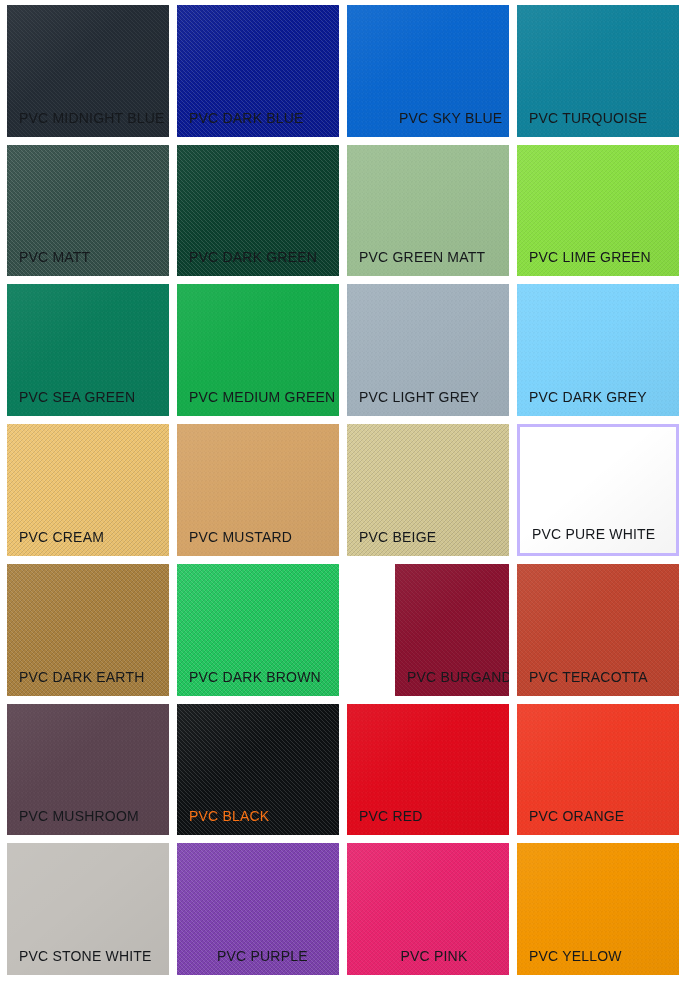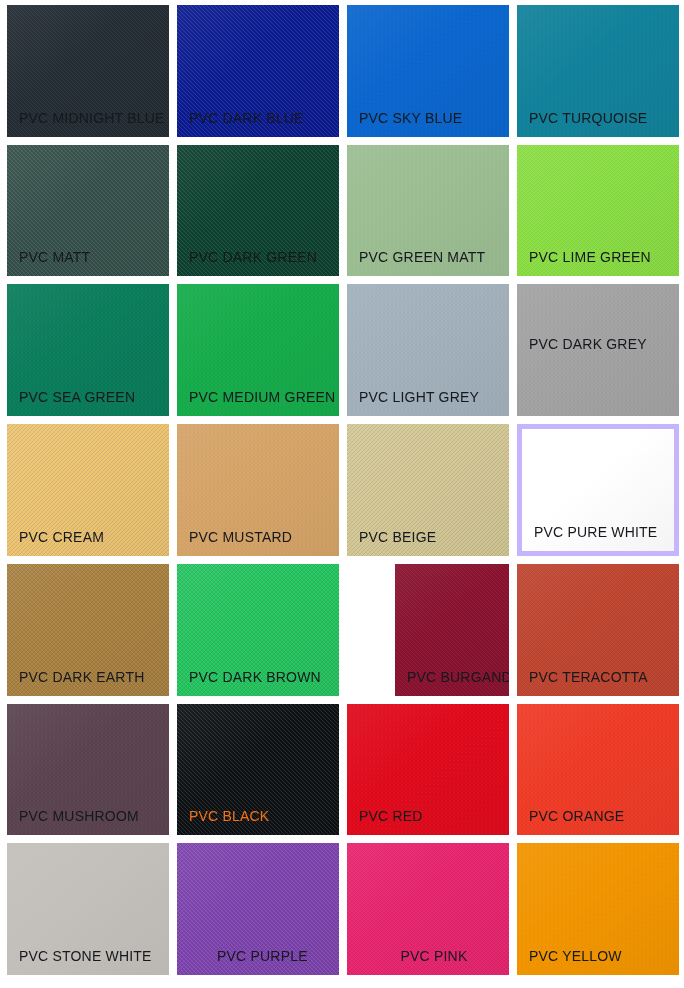--- a/index.html
+++ b/index.html
@@ -65,37 +65,37 @@
     z-index: 3;
     margin: 0 0 12px 12px;
     font-size: 14px;
     letter-spacing: 0.2px;
     line-height: 1;
     white-space: nowrap;
     color: #15181c;
     font-family: "Liberation Sans", sans-serif;
   }
   .swatch-label.on-dark { color: #f97316; }
-  .swatch.bordered { border: 5px solid #c4b5fd; }
+  .swatch.bordered { border: 3px solid #c4b5fd; }
 </style>
 </head>
 <body>
 
 <div id="swatch-grid" style="background: rgb(255, 255, 255); grid-template-columns: repeat(4, 1fr); grid-template-rows: repeat(7, 1fr);">
     <div class="swatch" style="background: rgb(36, 44, 53);">
       <div class="texture"></div>
       <div class="sheen"></div>
       <div class="swatch-label">PVC MIDNIGHT BLUE</div>
     </div>
     <div class="swatch" style="background: rgb(10, 26, 147);">
       <div class="texture tex-strong"></div>
       <div class="sheen"></div>
       <div class="swatch-label">PVC DARK BLUE</div>
     </div>
-    <div class="swatch" style="background: rgb(10, 102, 206);">
+    <div class="swatch" style="background: rgb(10, 102, 206); padding-left: 40px;">
       <div class="texture tex-faint"></div>
       <div class="sheen"></div>
       <div class="swatch-label">PVC SKY BLUE</div>
     </div>
     <div class="swatch" style="background: rgb(17, 130, 155);">
       <div class="texture tex-faint"></div>
       <div class="sheen"></div>
       <div class="swatch-label">PVC TURQUOISE</div>
     </div>
     <div class="swatch" style="background: rgb(53, 80, 74);">
@@ -126,21 +126,21 @@
     <div class="swatch" style="background: rgb(22, 172, 75);">
       <div class="texture tex-faint"></div>
       <div class="sheen"></div>
       <div class="swatch-label">PVC MEDIUM GREEN</div>
     </div>
     <div class="swatch" style="background: rgb(162, 177, 188);">
       <div class="texture tex-faint"></div>
       <div class="sheen"></div>
       <div class="swatch-label">PVC LIGHT GREY</div>
     </div>
-    <div class="swatch" style="background: #a3a3a3; align-items: center;">
+    <div class="swatch" style="background: #7dd3fc;">
       <div class="texture tex-faint"></div>
       <div class="sheen"></div>
       <div class="swatch-label">PVC DARK GREY</div>
     </div>
     <div class="swatch" style="background: rgb(237, 195, 112);">
       <div class="texture tex-strong"></div>
       <div class="sheen"></div>
       <div class="swatch-label">PVC CREAM</div>
     </div>
     <div class="swatch" style="background: rgb(213, 164, 104);">

